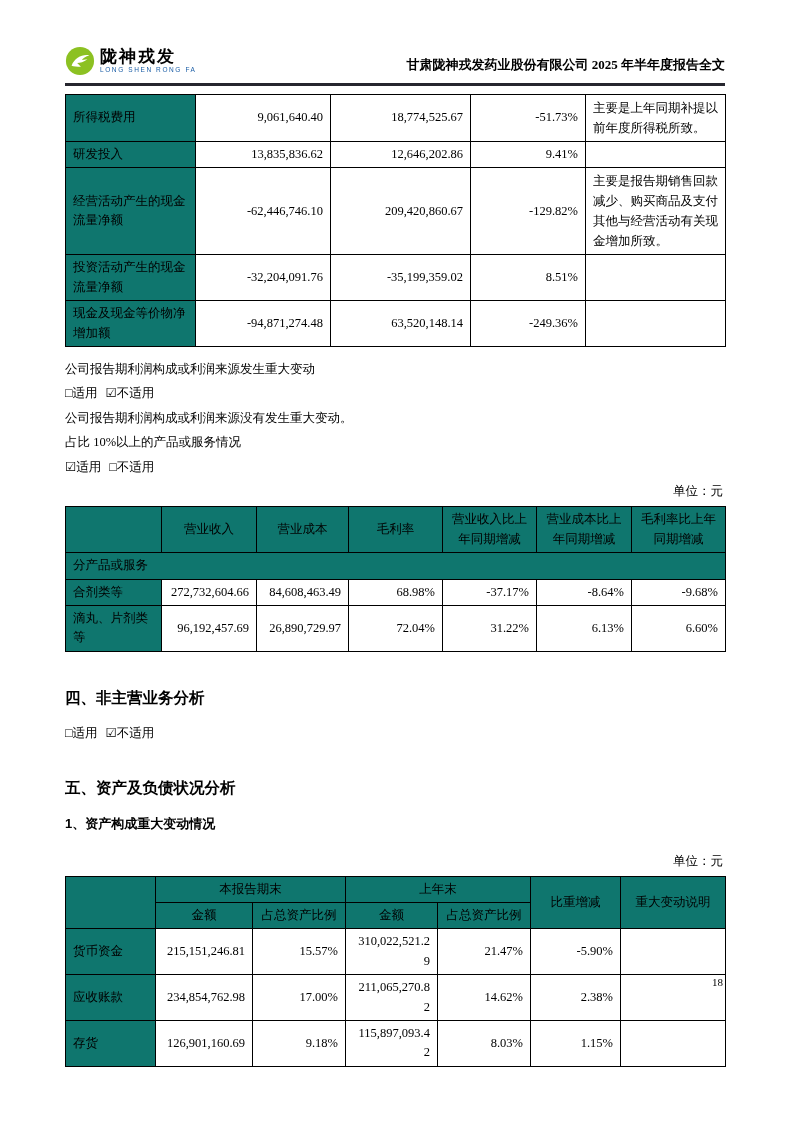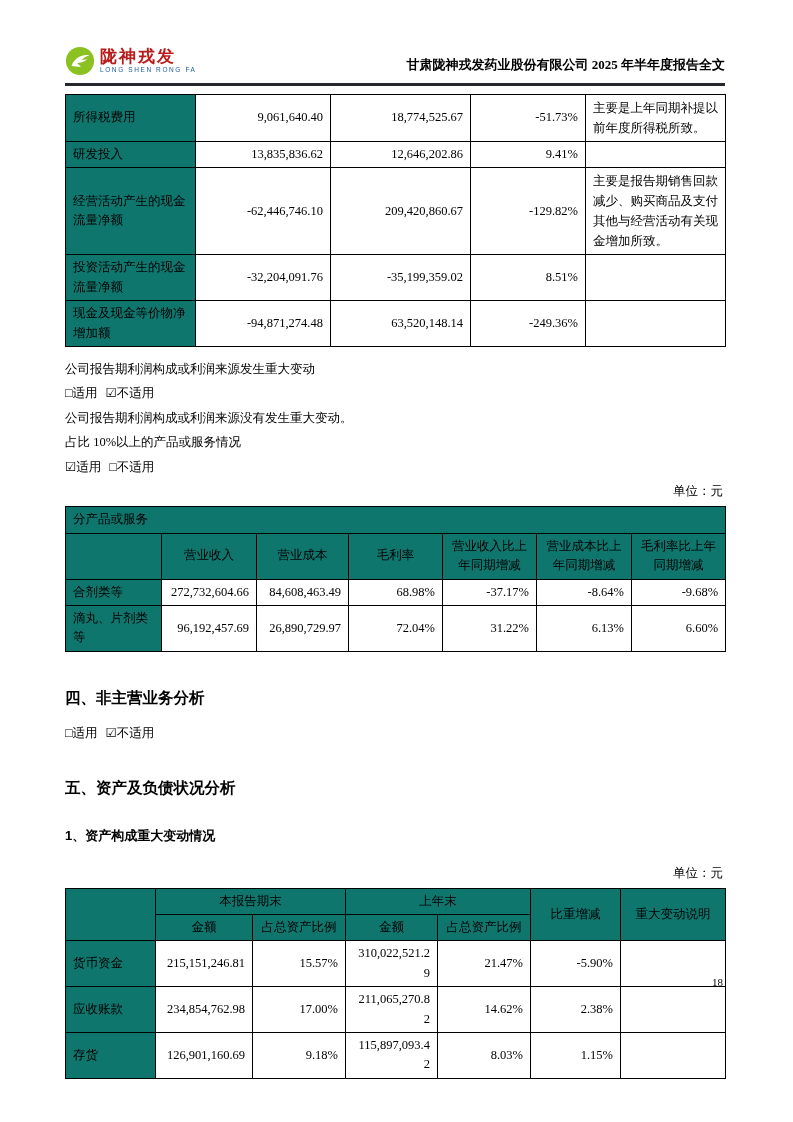--- a/index.html
+++ b/index.html
@@ -15,21 +15,21 @@
   .header {
     display:flex; justify-content:space-between; align-items:flex-end;
     padding-top:46px; padding-bottom:7px;
     border-bottom:3px solid #26262e;
   }
   .logo { display:flex; align-items:center; gap:5px; }
   .logo-mark { width:30px; height:30px; flex:0 0 auto; }
   .logo-texts { display:flex; flex-direction:column; line-height:1; }
   .logo-cn {
     font-family:"Liberation Sans","DejaVu Sans",sans-serif;
-    font-weight:bold; font-size:17px; color:#b91c1c; letter-spacing:2px;
+    font-weight:bold; font-size:17px; color:#000000; letter-spacing:2px;
   }
   .logo-en {
     font-family:"Liberation Sans","DejaVu Sans",sans-serif;
     font-size:6.5px; color:#1a5da6; letter-spacing:1.6px; margin-top:2px;
   }
   .header-title { font-size:13px; padding-bottom:2px;font-weight:bold; }
 
   
   table { border-collapse:collapse; width:660px; table-layout:fixed; }
   td, th {
@@ -46,21 +46,21 @@
   
   .para { margin-top:12px; line-height:1.0; }
   .para-block { padding-top:4px; }
   .unit-line { text-align:right; margin:10px 2px 6px 0; }
   .h1 {
     font-family:"Liberation Sans","DejaVu Sans",sans-serif;
     font-weight:bold; font-size:15.5px; margin-top:36px;
   }
   .h2 {
     font-family:"Liberation Sans","DejaVu Sans",sans-serif;
-    font-weight:bold; font-size:13px; margin-top:28px;
+    font-weight:bold; font-size:13px; margin-top:16px;
   }
   .checkline { margin-top:16px; }
   .checkbox-item { margin-right:8px;font-family:Liberation Serif, serif; }
 
   .page-number { position:absolute; right:70px; top:976px; font-size:11px; }
 
   .mt8 { margin-top:8px; }
 </style>
 </head>
 <body>
@@ -147,30 +147,30 @@
         <col style="width:96px">
         <col style="width:95px">
         <col style="width:92px">
         <col style="width:94px">
         <col style="width:94px">
         <col style="width:95px">
         <col style="width:94px">
       </colgroup>
     <tbody>
         <tr>
-      <td class="gray cell-label" colspan="7">分产品或服务</td>
-    </tr>
-    <tr>
       <th class="gray"></th>
       <th class="gray cell-center">营业收入</th>
       <th class="gray cell-center">营业成本</th>
       <th class="gray cell-center">毛利率</th>
       <th class="gray cell-center">营业收入比上年同期增减</th>
       <th class="gray cell-center">营业成本比上年同期增减</th>
       <th class="gray cell-center">毛利率比上年同期增减</th>
+    </tr>
+    <tr>
+      <td class="gray cell-label" colspan="7">分产品或服务</td>
     </tr>
     <tr>
       <td class="gray cell-label">合剂类等</td>
       <td class="cell-num">272,732,604.66</td>
       <td class="cell-num">84,608,463.49</td>
       <td class="cell-num">68.98%</td>
       <td class="cell-num">-37.17%</td>
       <td class="cell-num">-8.64%</td>
       <td class="cell-num">-9.68%</td>
     </tr>

